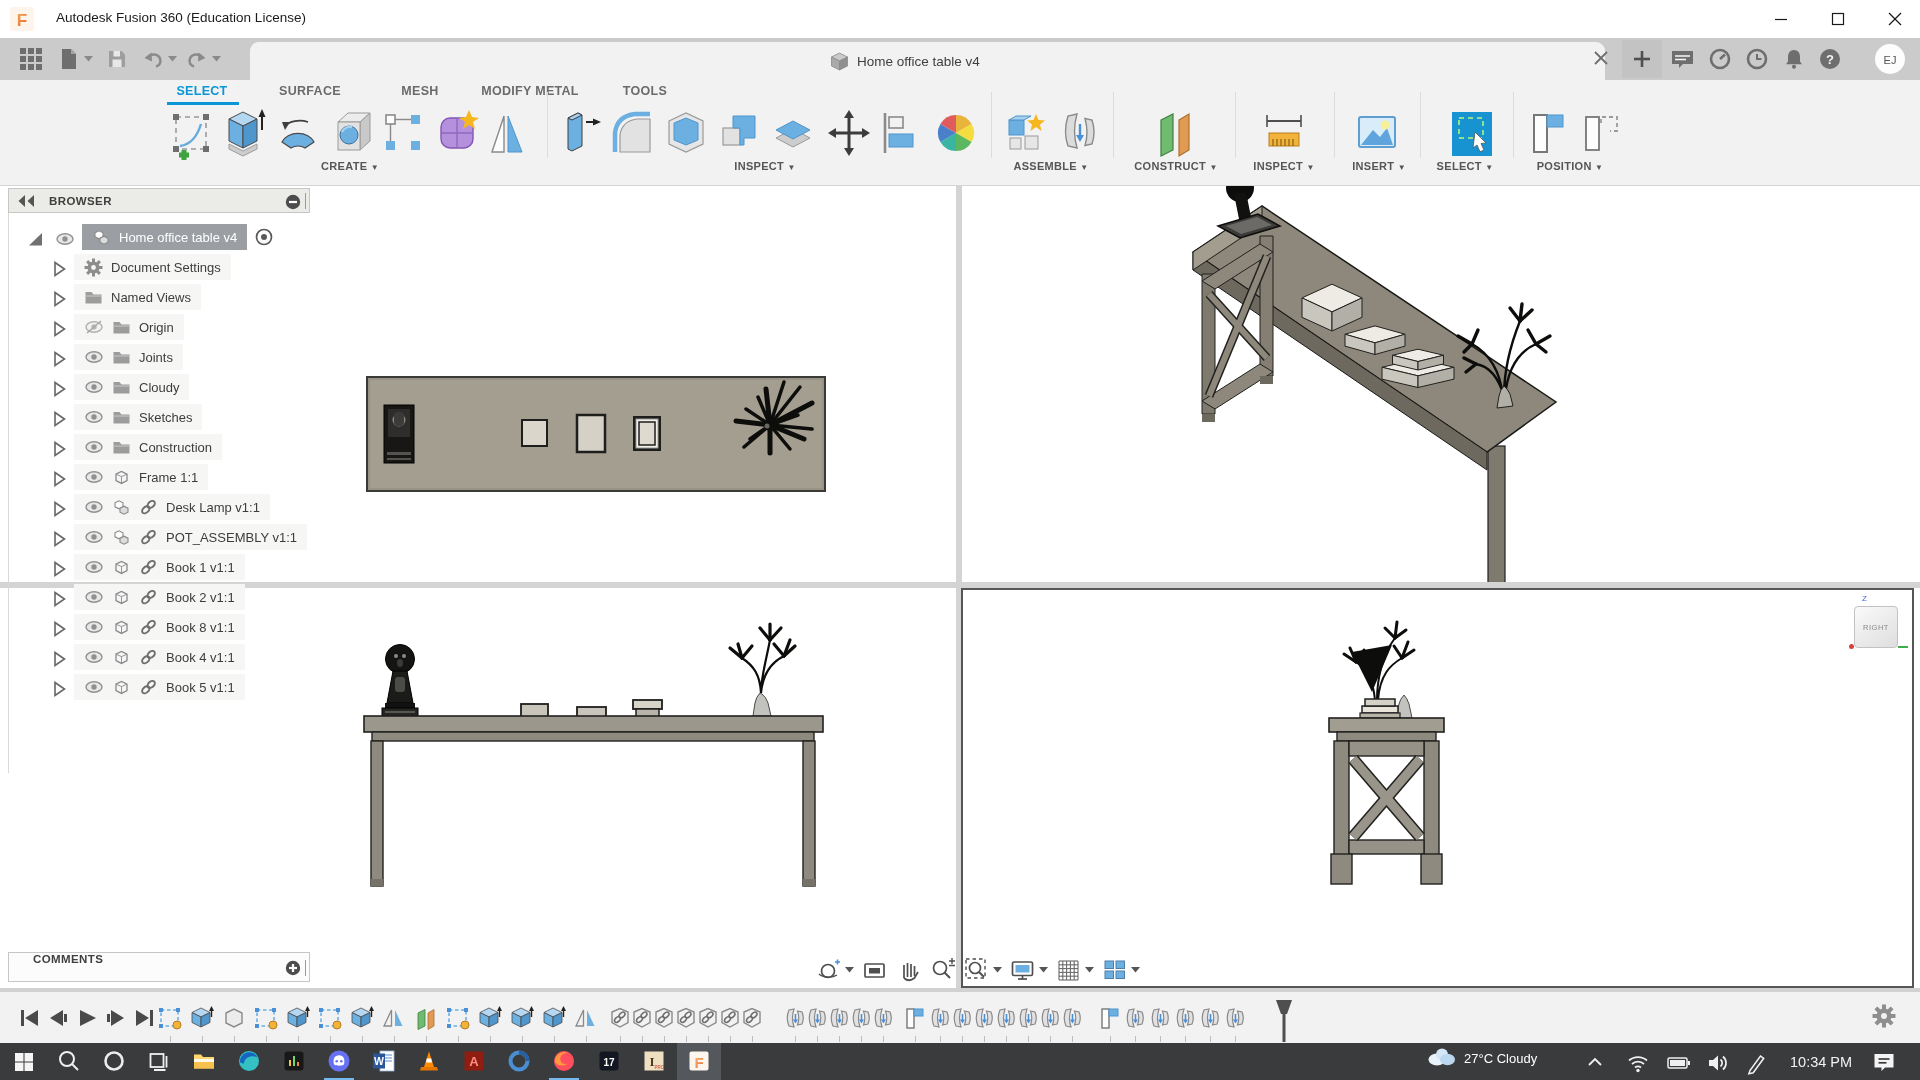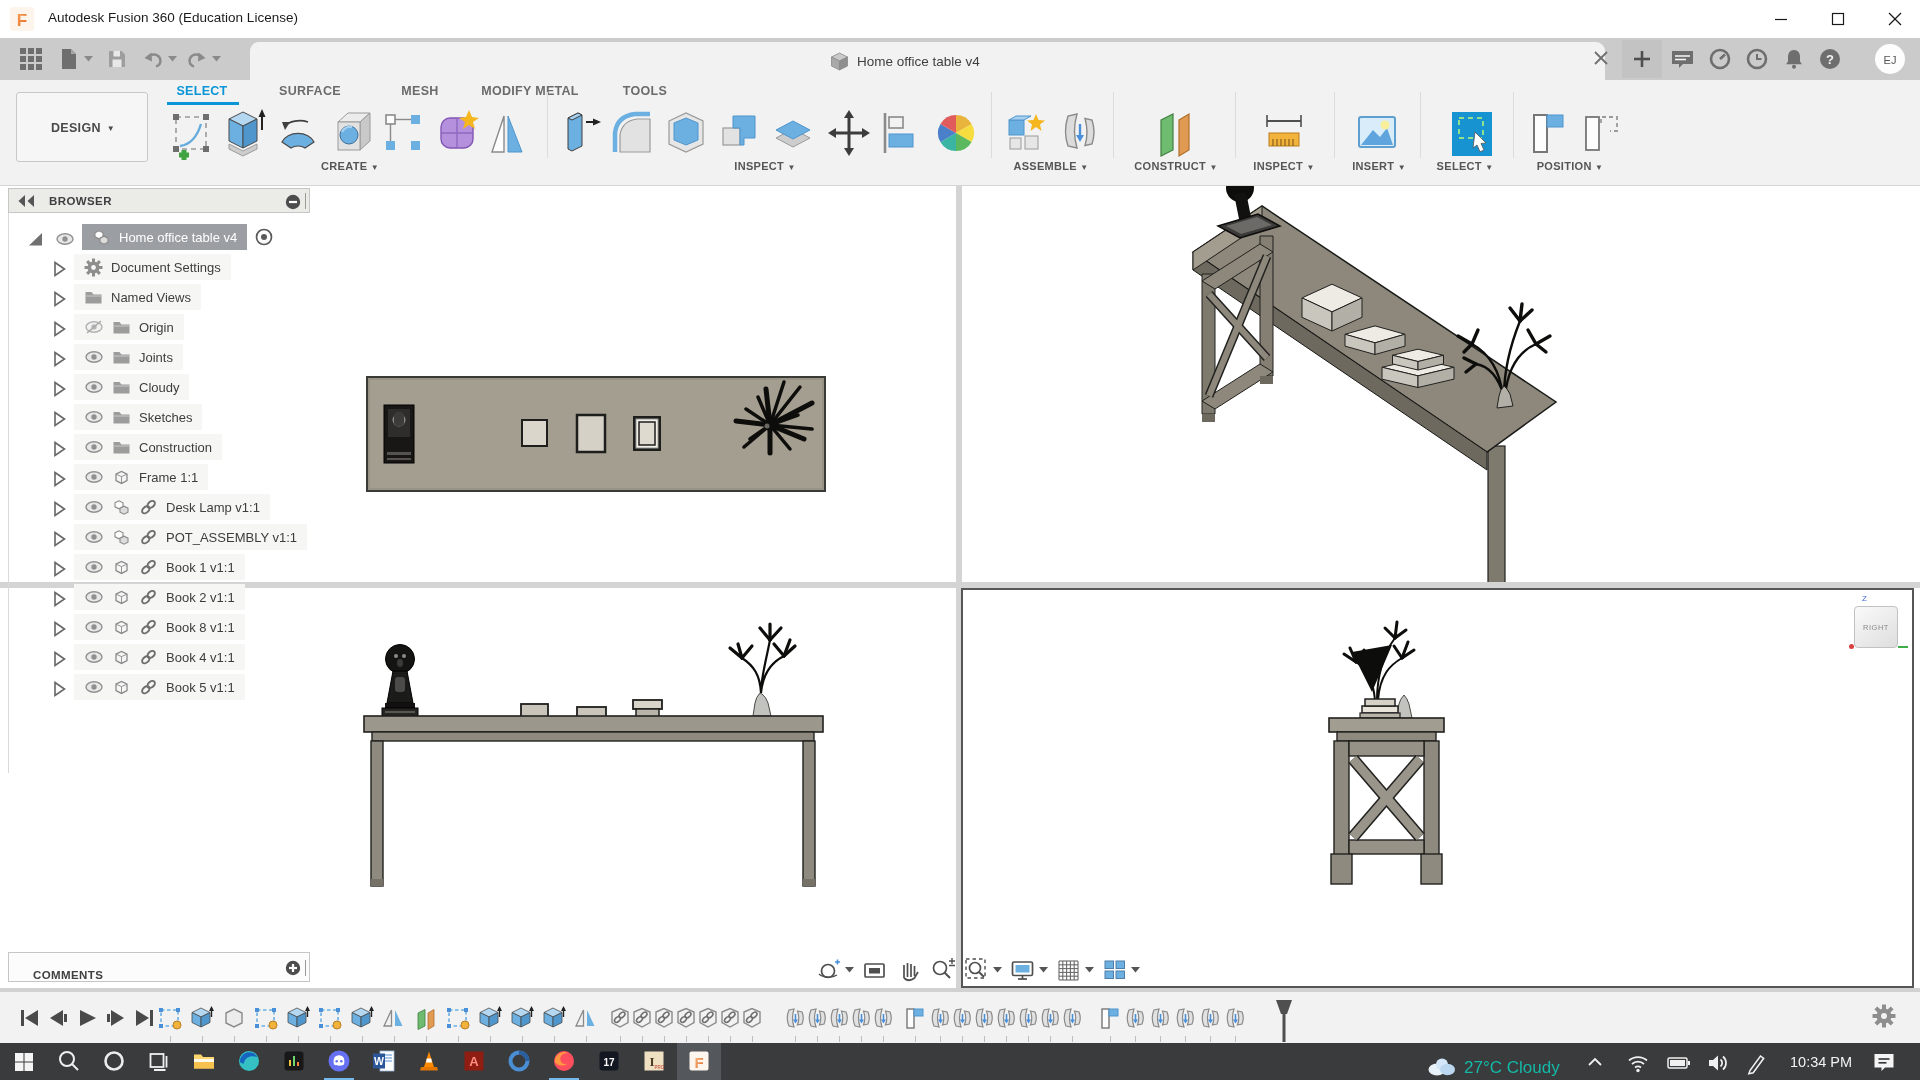--- a/index.html
+++ b/index.html
@@ -1,21 +1,21 @@
 <!DOCTYPE html>
 <html><head>
 <meta charset="utf-8">
 <style>
 *{margin:0;padding:0;box-sizing:border-box}
 html,body{width:1920px;height:1080px;overflow:hidden;font-family:"Liberation Sans",sans-serif;background:#fff}
 .abs{position:absolute}
 #stage{position:relative;width:1920px;height:1080px}
 
 #titlebar{left:0;top:0;width:1920px;height:38px;background:#fff;z-index:40}
-#titletext{left:48px;top:10px;font-size:13.5px;color:#1b1b1b}
+#titletext{left:56px;top:10px;font-size:13.5px;color:#1b1b1b}
 
 #tabbar{left:0;top:38px;width:1920px;height:42px;background:#cbcbcb;z-index:39}
 #activetab{left:250px;top:42px;width:1355px;height:38px;background:#f2f2f2;border-radius:9px 9px 0 0;z-index:40}
 #tabcontent{left:830px;top:50px;height:22px;display:flex;align-items:center;gap:8px;z-index:41}
 #tabtitle{font-size:13.5px;color:#3f3f3f}
 
 #ribbon{left:0;top:80px;width:1920px;height:106px;background:#f2f2f2;border-bottom:1px solid #d5d5d5;z-index:39}
 #designbox{left:16px;top:12px;width:132px;height:70px;background:#f6f6f6;border:1px solid #c8c8c8;border-radius:3px}
 #designlabel{left:0;top:0;width:132px;height:70px;display:flex;align-items:center;justify-content:center;font-size:12.5px;font-weight:bold;color:#4a4a4a;letter-spacing:.3px}
 .rtab{top:4px;transform:translateX(-50%);font-size:12.5px;font-weight:bold;color:#6b6b6b;letter-spacing:.3px;white-space:nowrap}
@@ -34,35 +34,35 @@
 #browser{z-index:8}
 #bheader{left:8px;top:188px;width:302px;height:25px;background:#ebebe8;border:1px solid #c6c6c4;display:flex;align-items:center;z-index:8}
 #bheadertext{font-size:11.5px;font-weight:bold;color:#3f3f3f;letter-spacing:.4px;margin-left:12px}
 #bleftline{left:8px;top:213px;width:1px;height:560px;background:#d9d9d9;z-index:8}
 .brow{position:absolute;display:flex;align-items:center;z-index:9}
 .bpill{display:flex;align-items:center;height:26px;background:#f6f6f5;padding:0 10px;gap:8px}
 .bpill.sel{background:#9b9ea2}
 .blabel{font-size:13px;color:#3d3d3d;white-space:nowrap}
 .blabel.sel{color:#fff}
 
-#comments{left:8px;top:952px;width:302px;height:30px;background:#fcfcfc;border:1px solid #c6c6c4;display:flex;align-items:flex-end;z-index:8}
+#comments{left:8px;top:952px;width:302px;height:30px;background:#fcfcfc;border:1px solid #c6c6c4;display:flex;align-items:flex-start;z-index:8}
 #commentstext{font-size:11.5px;font-weight:bold;color:#3f3f3f;letter-spacing:.4px;margin-left:24px}
 
 #navbar{left:812px;top:954px;height:32px;display:flex;align-items:center;z-index:9}
 .navbtn{display:flex;align-items:center;margin:0 4px}
 
 #timeline{left:0;top:992px;width:1920px;height:51px;background:#f2f2f2;z-index:8}
 .tlop{position:absolute;top:14px;transform:translateX(-50%)}
 .tltick{position:absolute;top:44px;width:1px;height:6px;background:#bdbdbd}
 
 #taskbar{left:0;top:1043px;width:1920px;height:37px;background:#3a3b3d;z-index:20}
 .tbicon{position:absolute;top:6px;transform:translateX(-50%)}
 .tbactive{position:absolute;left:677px;top:0;width:44px;height:37px;background:#54575b}
 .tbline{position:absolute;top:35px;height:2px;background:#76b9ed;transform:translateX(-50%)}
-#weather{position:absolute;left:1426px;top:12px;font-size:17px;color:#14b8a6}
+#weather{position:absolute;left:1426px;top:2px;font-size:13px;color:#ffffff}
 #clocktime{position:absolute;left:1790px;top:11px;font-size:14.5px;color:#f2f2f2}
 
 #viewcube{left:1854px;top:606px;width:44px;height:42px;background:linear-gradient(145deg,#fafafa,#dedede);border:1px solid #c2c2c2;border-radius:4px;display:flex;align-items:center;justify-content:center;z-index:7}
 #viewcube span{font-size:7.5px;color:#8a8a8a;letter-spacing:.5px}
 .axz{left:1862px;top:594px;font-size:8px;color:#4a62d8;z-index:7}
 .axdot{left:1849px;top:644px;width:5px;height:5px;border-radius:50%;background:#d94040;z-index:7}
 .axg{left:1898px;top:646px;width:10px;height:2px;background:#3fae4a;z-index:7}
 svg{display:block}
 </style>
 </head>
@@ -230,26 +230,20 @@
       </div>
       <div style="position:absolute;left:289px;top:5px">
         <svg width="32" height="32" viewBox="0 0 32 32">
           <circle cx="16" cy="16" r="15" fill="#fdfdfd"></circle>
           <text x="16" y="20.5" text-anchor="middle" font-size="11" fill="#555">EJ</text>
         </svg>
       </div>
     </div>
 
   <div class="abs" id="ribbon">
-    <div class="abs" id="designbox">
-      <div class="abs" id="designlabel">
-          <span>DESIGN</span>
-          <span style="font-size:8px;margin-left:6px">▼</span>
-        </div>
-    </div>
     <div id="ribbontabs">
         <div class="abs rtab active" style="left:202px">SELECT</div>
         <div class="abs rtab " style="left:310px">SURFACE</div>
         <div class="abs rtab " style="left:420px">MESH</div>
         <div class="abs rtab " style="left:530px">MODIFY METAL</div>
         <div class="abs rtab " style="left:645px">TOOLS</div>
       </div>
     <div class="abs" id="tabunderline"></div>
     <div id="ribbonicons">
         <div class="abs ricon" style="left:191px">

